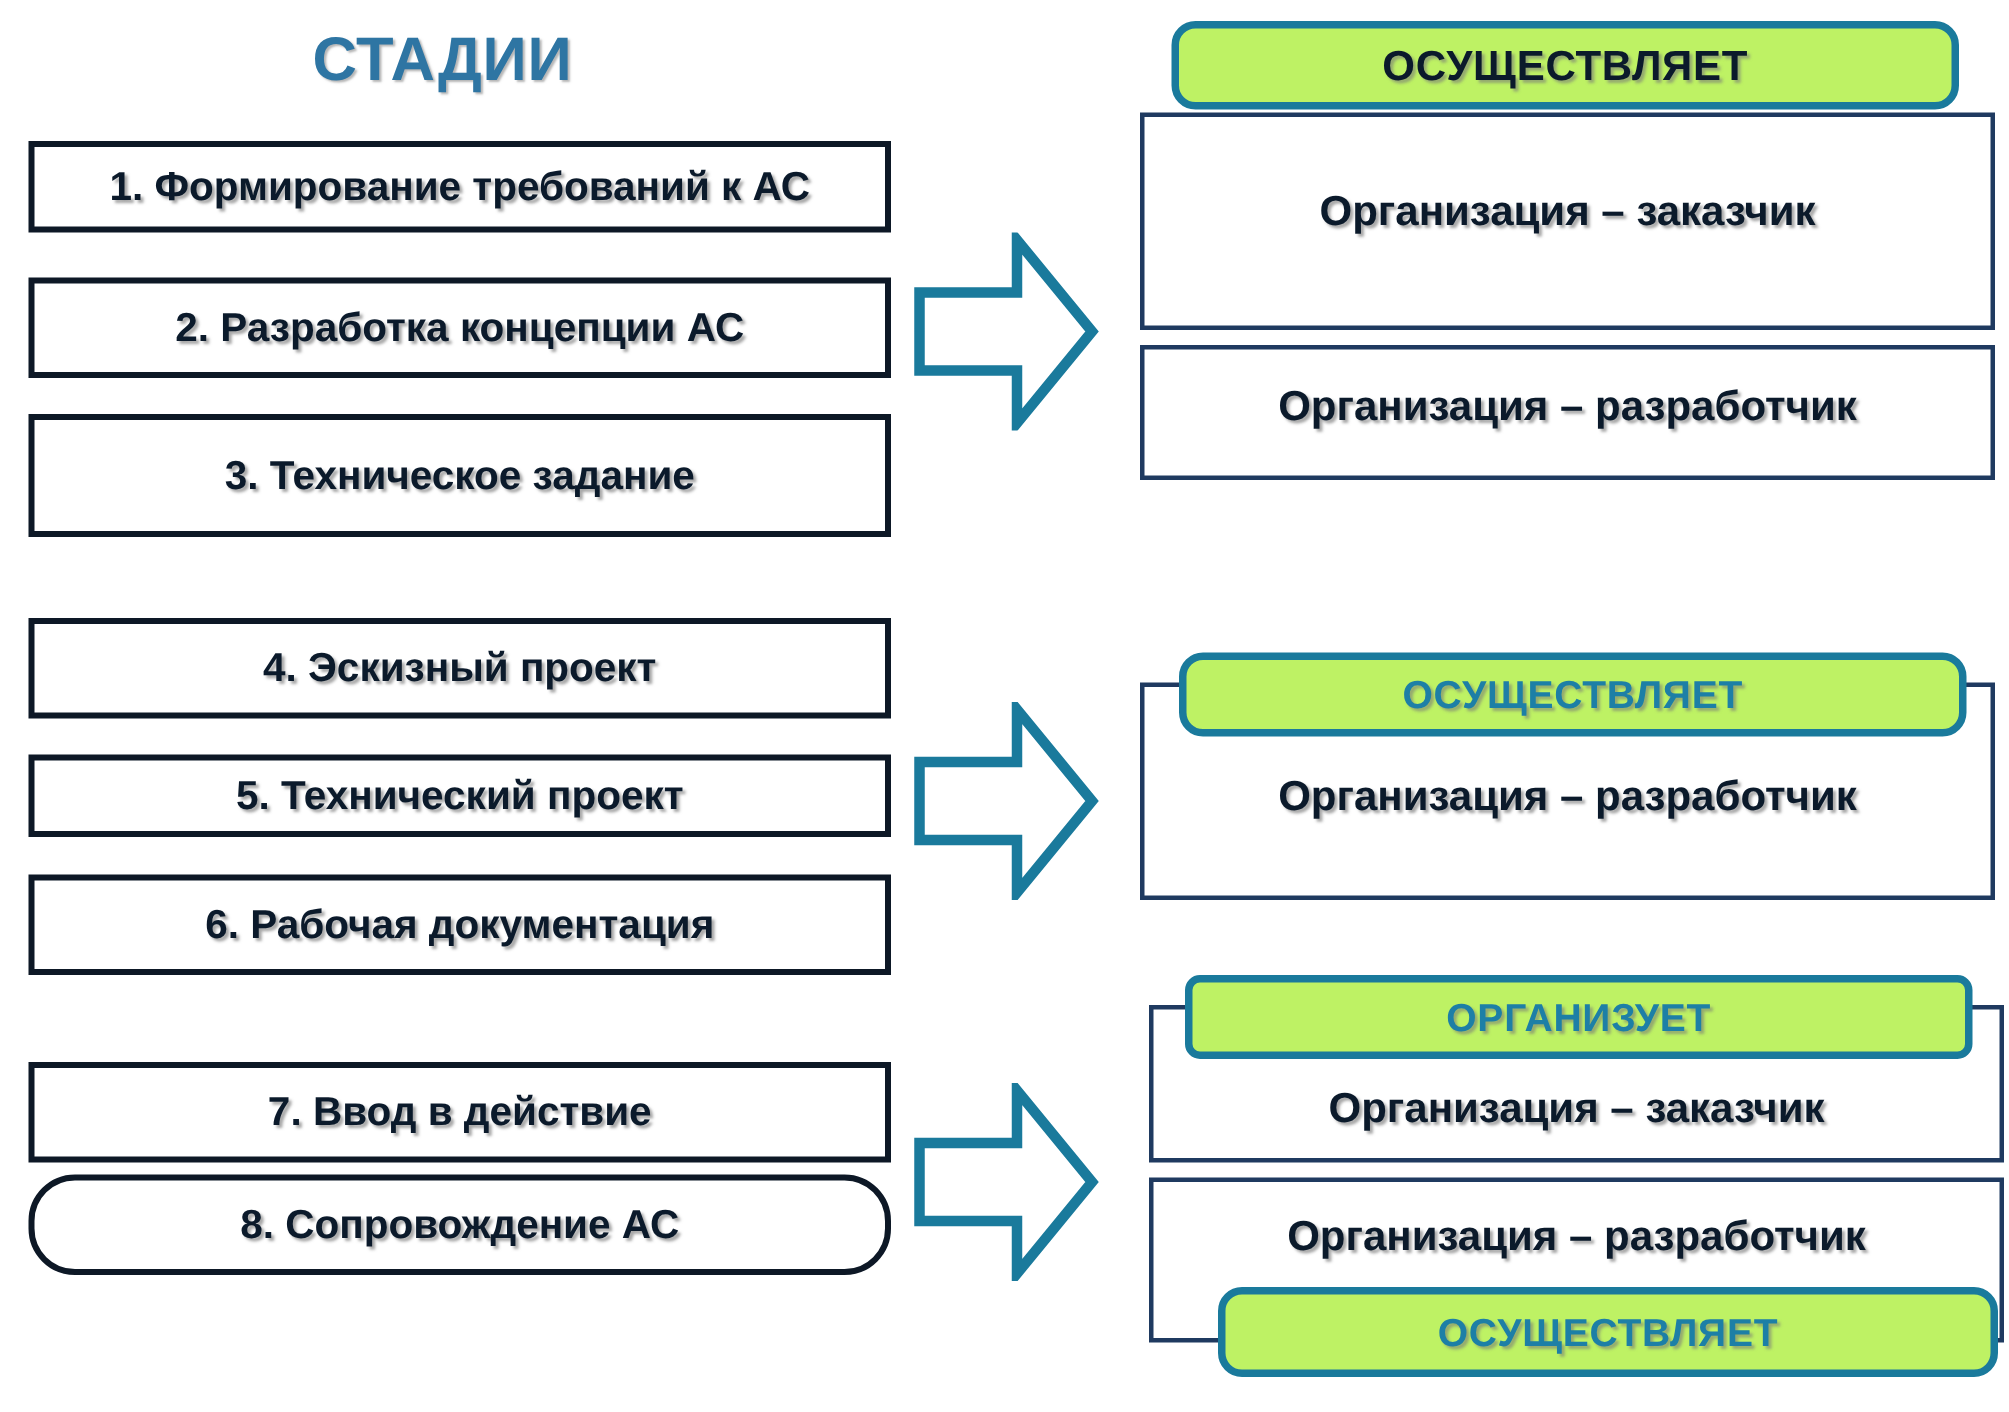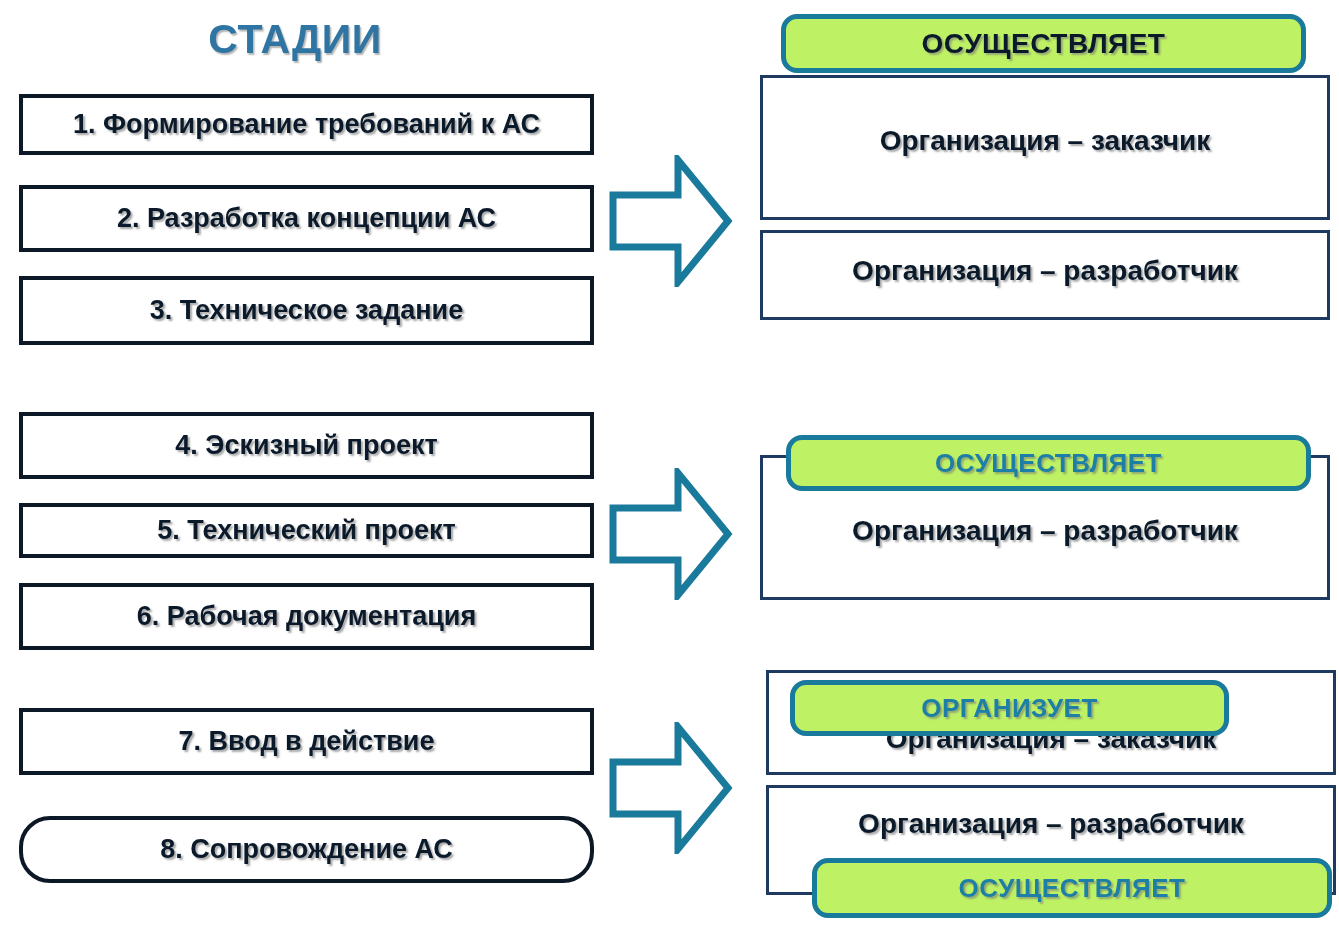--- a/index.html
+++ b/index.html
@@ -99,31 +99,31 @@
 <body>
 
 <div class="canvas">
 
   <div class="section-title">СТАДИИ</div>
 
   <div class="stage-box" style="top:94px;  height:61px;">1. Формирование требований к АС</div>
 
   <div class="stage-box" style="top:185px; height:67px;">2. Разработка концепции АС</div>
 
-  <div class="stage-box" style="top:276px; height:69px;text-align:center;">3. Техническое задание</div>
+  <div class="stage-box" style="top:276px; height:82px;text-align:center;">3. Техническое задание</div>
 
   <div class="stage-box" style="top:412px; height:67px;">4. Эскизный проект</div>
 
   <div class="stage-box" style="top:503px; height:55px;">5. Технический проект</div>
 
   <div class="stage-box" style="top:583px; height:67px;">6. Рабочая документация</div>
 
   <div class="stage-box" style="top:708px; height:67px;">7. Ввод в действие</div>
 
-  <div class="stage-box" style="top:816px; height:67px;border-radius:31px;">8. Сопровождение АС</div>
+  <div class="stage-box" style="top:783px; height:67px;border-radius:31px;">8. Сопровождение АС</div>
 
   <svg class="arrow" style="left:608px; top:155px; width:125px; height:132px;" viewBox="0 0 125 132">
     <polygon points="5,40 70,40 70,5 120,66 70,127 70,92 5,92" fill="none" stroke="#1A7A9C" stroke-width="7" stroke-linejoin="miter"></polygon>
   </svg>
 
   <svg class="arrow" style="left:608px; top:468px; width:125px; height:132px;" viewBox="0 0 125 132">
     <polygon points="5,40 70,40 70,5 120,66 70,127 70,92 5,92" fill="none" stroke="#1A7A9C" stroke-width="7" stroke-linejoin="miter"></polygon>
   </svg>
 
   <svg class="arrow" style="left:608px; top:722px; width:125px; height:132px;" viewBox="0 0 125 132">
@@ -147,21 +147,21 @@
   <div class="pill" style="left:786px; top:435px; width:525px; height:56px;">
     <span class="pill-text pill-teal">ОСУЩЕСТВЛЯЕТ</span>
   </div>
 
   <div class="role-rect" style="left:766px; top:670px; width:570px; height:105px;"></div>
   <div class="role-label" style="left:766px; top:723px; width:570px;">Организация – заказчик</div>
 
   <div class="role-rect" style="left:766px; top:785px; width:570px; height:110px;"></div>
   <div class="role-label" style="left:766px; top:808px; width:570px;">Организация – разработчик</div>
 
-  <div class="pill" style="left:790px; top:680px; width:439px; height:56px;">
+  <div class="pill" style="left:790px; top:650px; width:525px; height:56px;border-radius:10px;">
     <span class="pill-text pill-teal">ОРГАНИЗУЕТ</span>
   </div>
 
   <div class="pill" style="left:812px; top:858px; width:520px; height:60px;">
     <span class="pill-text pill-teal">ОСУЩЕСТВЛЯЕТ</span>
   </div>
 
 </div>
 
 </body></html>

